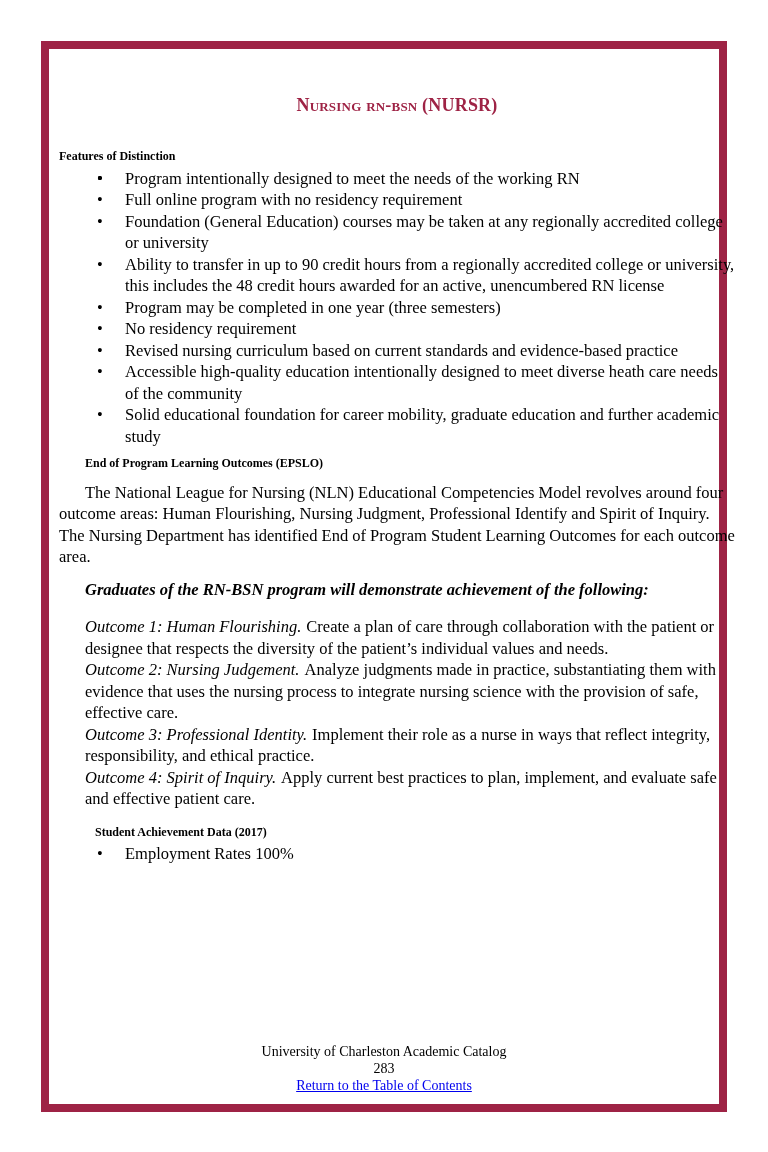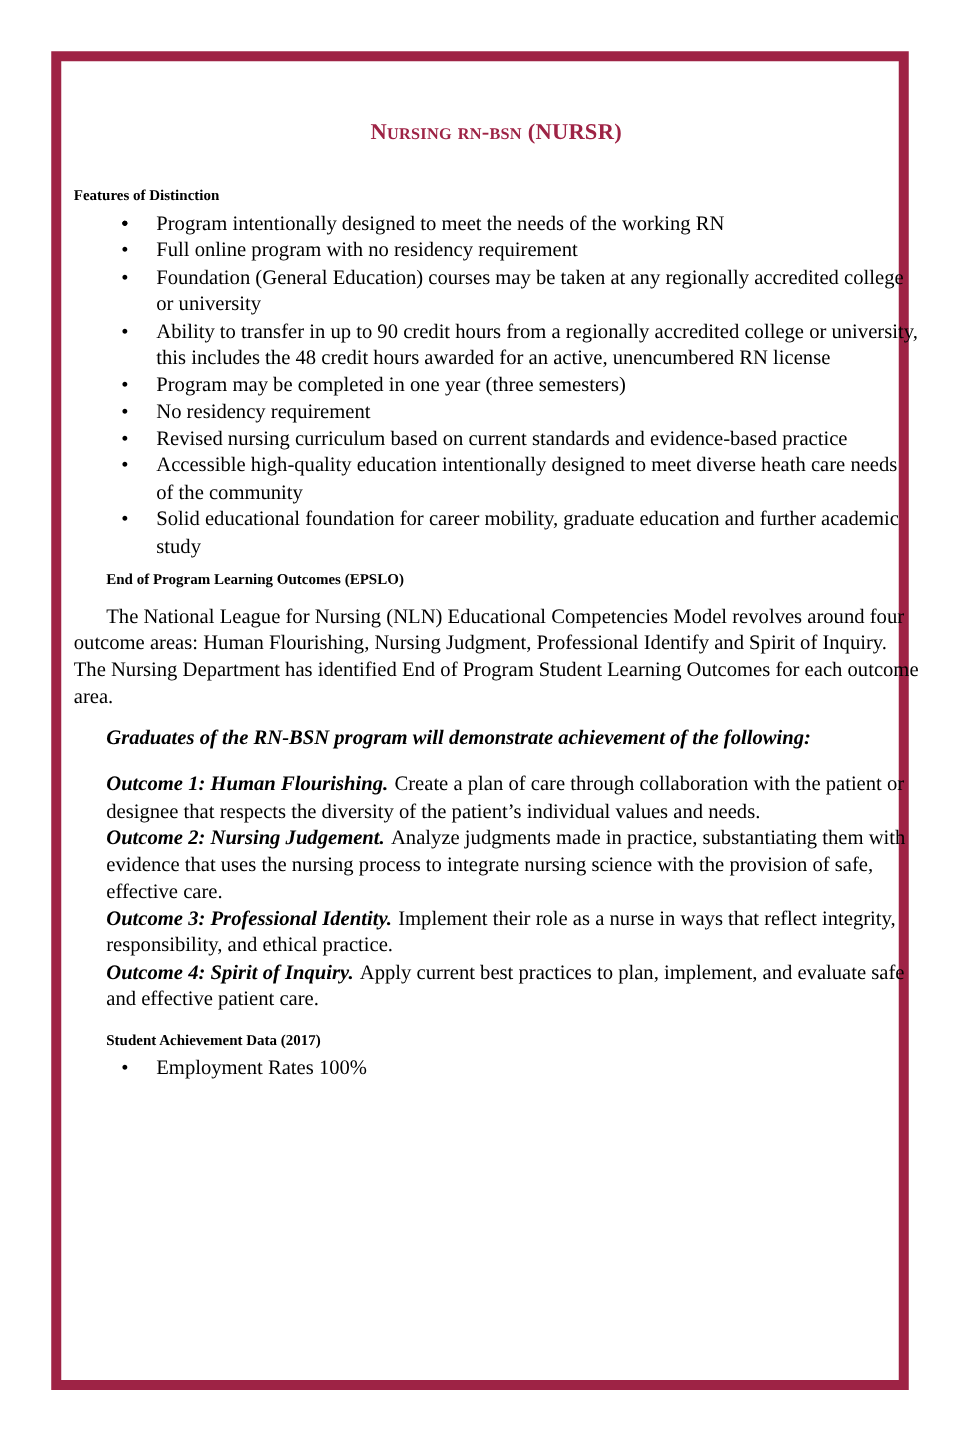--- a/index.html
+++ b/index.html
@@ -32,29 +32,29 @@
     text-align:center;
     font-size:18px;line-height:22px;
     font-weight:bold;
     font-variant:small-caps;
     letter-spacing:0.2px;
     color:var(--title);
   }
   h2{font-size:12px;line-height:21.5px;font-weight:bold;margin:0;}
   .features-heading{margin-top:30px;}
   .epslo-heading{margin-top:6px;margin-left:26px;}
-  .achievement-heading{margin-top:12px;margin-left:26px;}
+  .achievement-heading{margin-top:12px;margin-left:36px;}
   ul.bullets{list-style:none;margin:0;padding:0;}
   ul.bullets li{position:relative;padding-left:66px;}
   ul.bullets .marker{position:absolute;left:38px;top:0;}
   .intro{margin:7px 0 0 0;text-indent:26px;}
   .graduates{margin:11px 0 16px 26px;font-weight:bold;font-style:italic;}
   .outcomes{margin:10px 0 0 26px;}
   .outcome p{margin:0;}
-  .outcome-label{font-style:italic;font-weight:bold;margin-right:5px;}
+  .outcome-label{font-style:italic;font-weight:normal;margin-right:5px;}
   .footer{
     position:absolute;left:49px;top:1044px;width:670px;
     text-align:center;
     font-size:14px;line-height:16.8px;
   }
   .footer .toc-link{color:var(--link);text-decoration:underline;cursor:pointer;}
 </style>
 </head>
 <body>
 
@@ -138,13 +138,18 @@
 
     <ul class="bullets">
 
     <li class="bullet-item">
         <span class="marker">•</span>
         <span class="bullet-text">Employment Rates 100%</span>
       </li>
       </ul>
   </div>
 
+  <div class="footer">
+    <div>University of Charleston Academic Catalog</div>
+    <div>283</div>
+    <div><a class="toc-link">Return to the Table of Contents</a></div>
+  </div>
 </div>
 
 </body></html>

